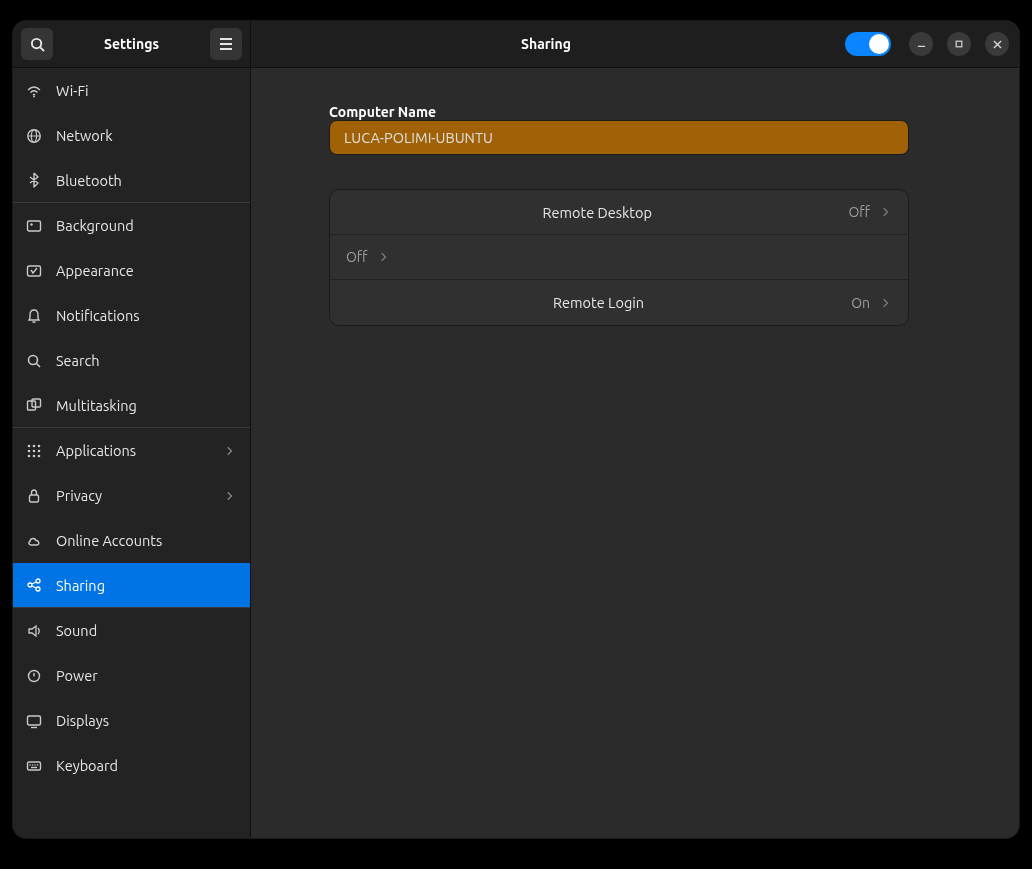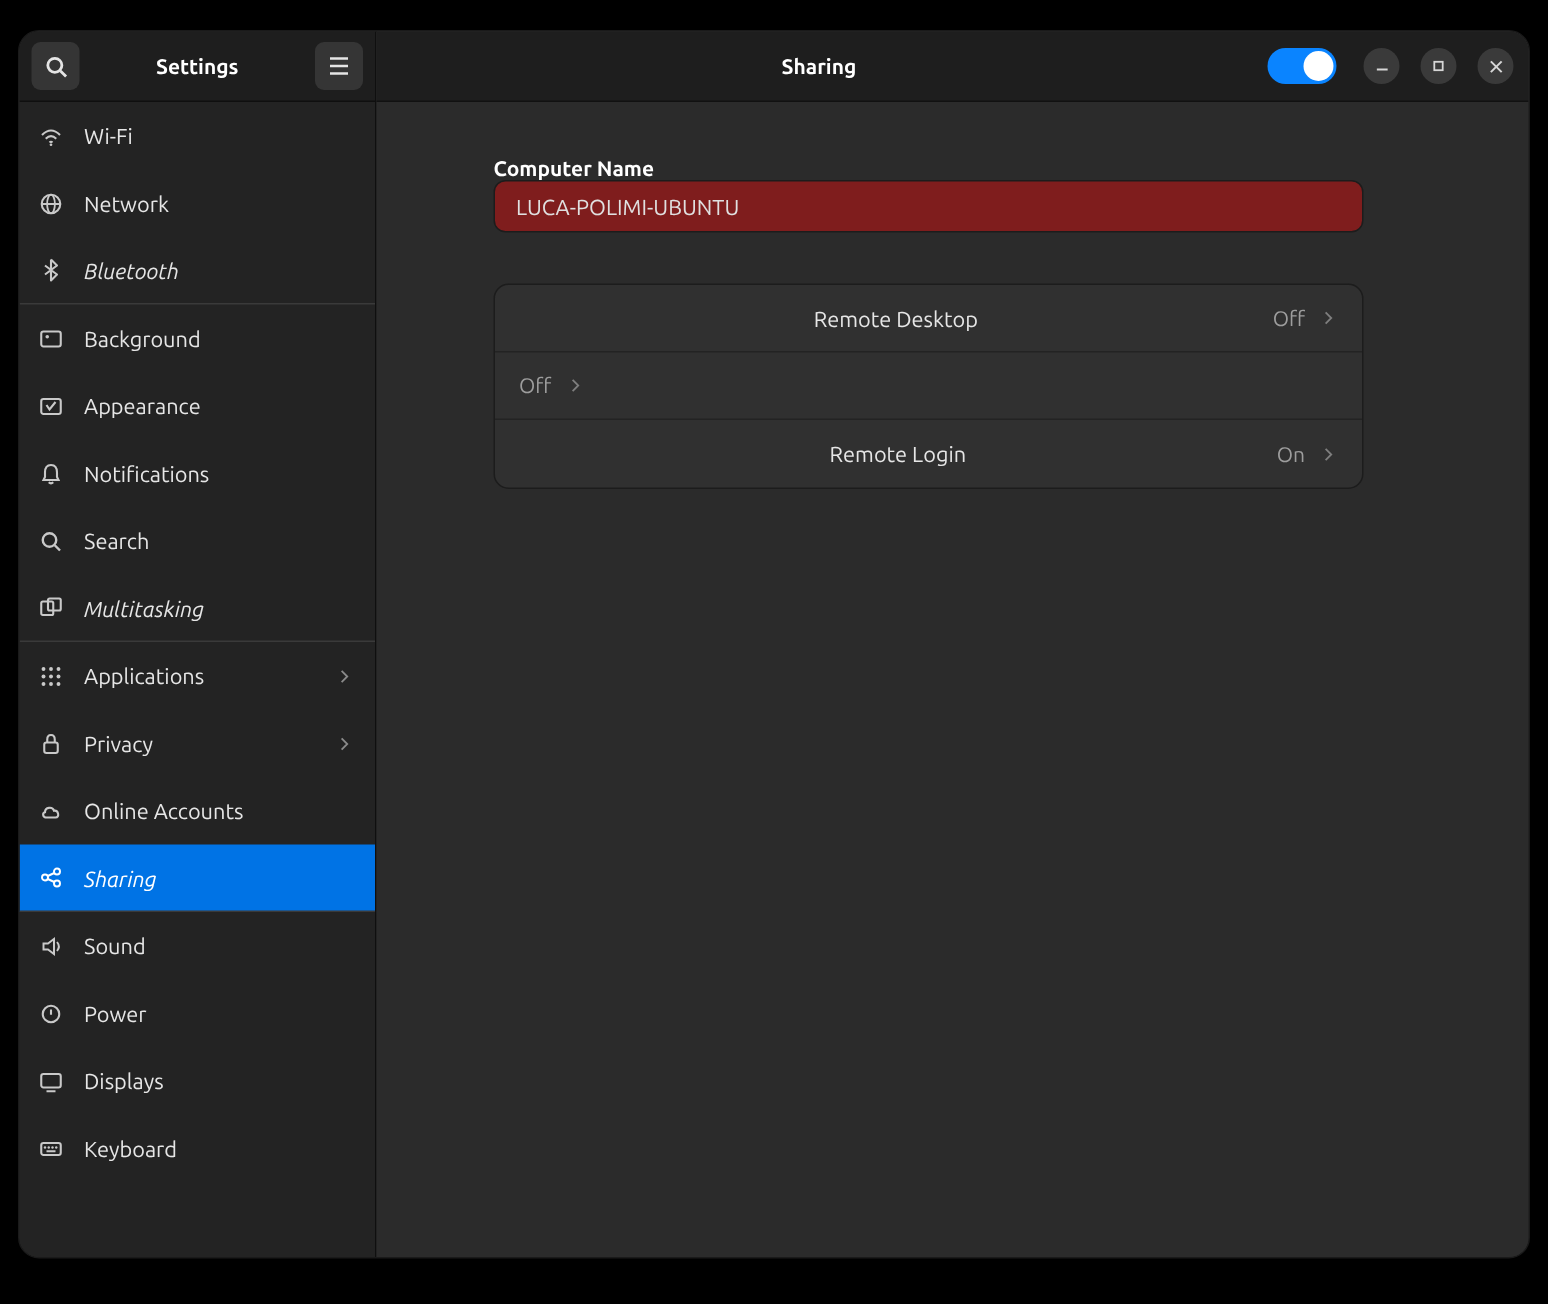--- a/index.html
+++ b/index.html
@@ -72,21 +72,20 @@
       font-size: 14.5px;
       cursor: pointer;
       gap: 13px;
     }
     .sidebar-item.selected {
       background: #0073e5;
       color: #ffffff;
     }
     .sidebar-item.group-end {
       border-bottom: 1px solid #3a3a3a;
-      font-style: italic;
     }
     .sidebar-item .item-icon {
       width: 18px;
       height: 18px;
       display: inline-flex;
       align-items: center;
       justify-content: center;
       color: #c9c9c9;
       flex-shrink: 0;
     }
@@ -157,21 +156,21 @@
     }
     .section-label {
       font-size: 14px;
       font-weight: 700;
       color: #ffffff;
       margin-bottom: 0;
     }
     .text-input {
       width: 580px;
       height: 35px;
-      background: #7f1d1d;
+      background: #a16207;
       border: 1px solid #1c1c1c;
       border-radius: 8px;
       color: #e0e0e0;
       font-size: 14.5px;
       padding: 0 14px;
       outline: none;
     }
     .settings-list {
       margin-top: 34px;
       width: 580px;

